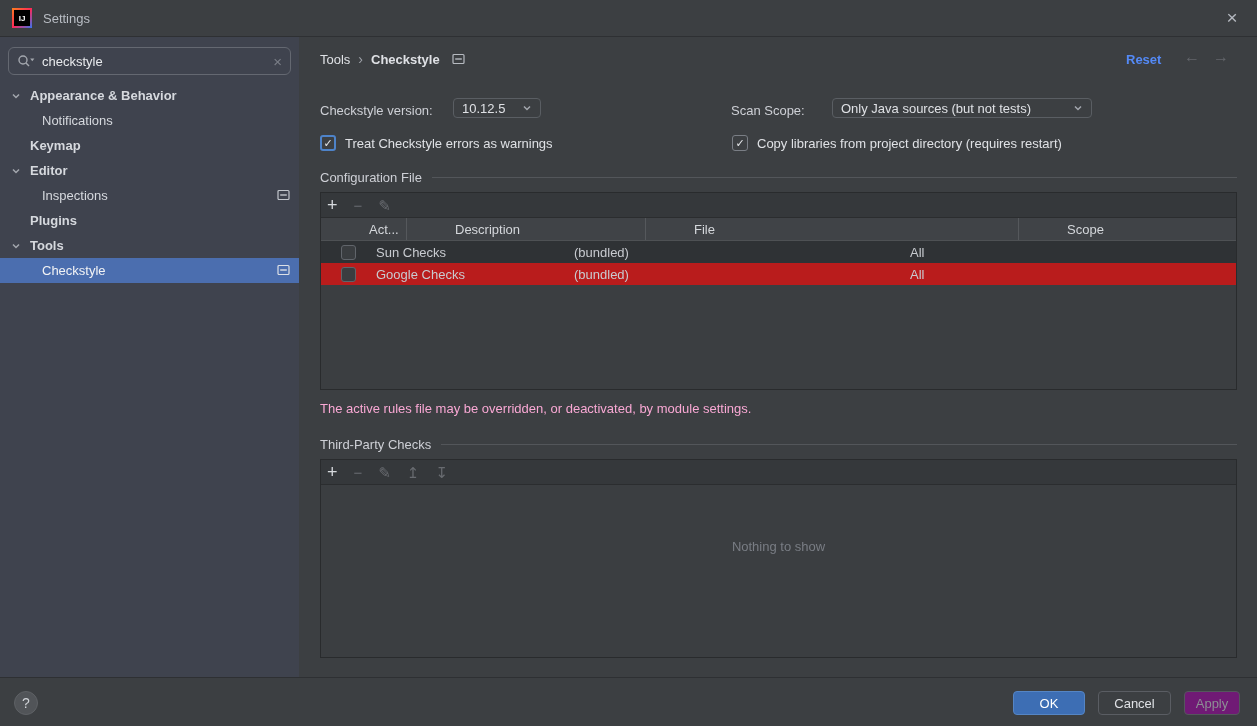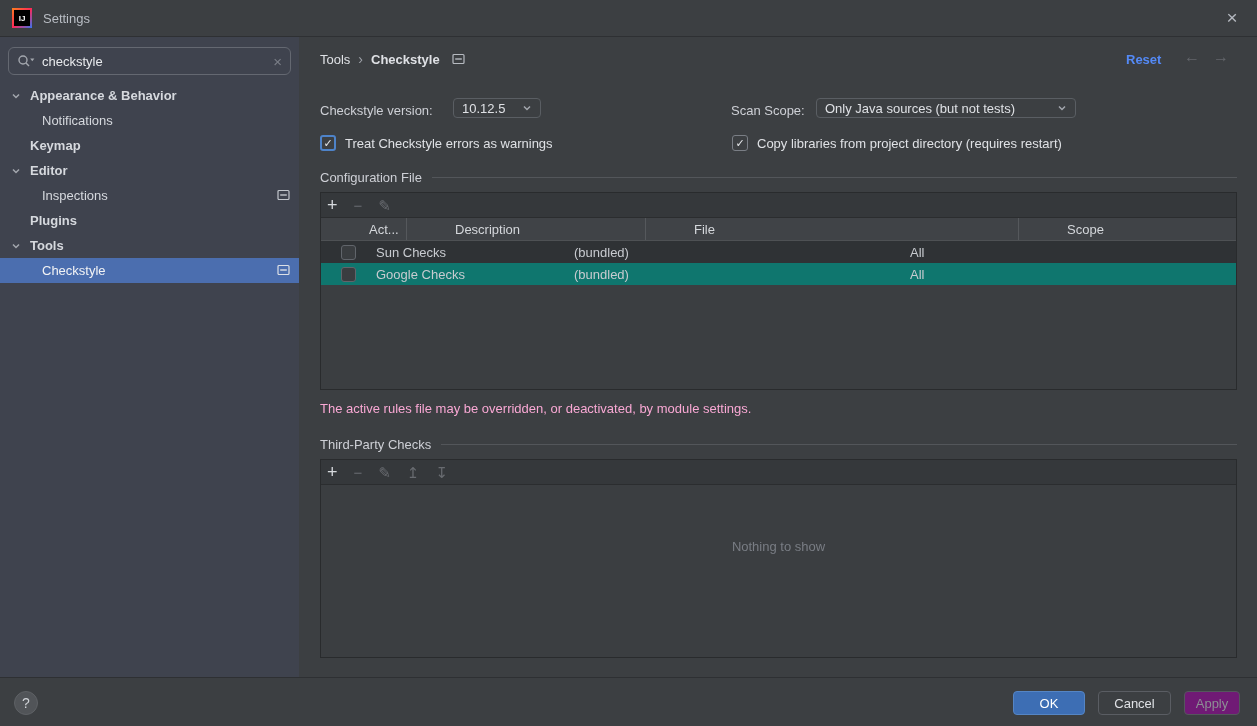--- a/index.html
+++ b/index.html
@@ -72,21 +72,21 @@
   .tcell { display:flex; align-items:center; overflow:hidden; white-space:nowrap; }
   .thead .tcell { border-right:1px solid #55585C; padding:0 8px;margin-left:40px; }
   .thead .tcell:last-child { border-right:none; }
   .c-act { width:46px; padding-left:10px; flex:none; }
   .c-desc { width:199px; flex:none; padding-left:9px; }
   .c-file { width:333px; flex:none; padding-left:8px; }
   .c-scope { flex:1; padding-left:11px; }
   .trow { height:22px; display:flex; color:#C8CBD0; cursor:default; }
   .trow .c-act { justify-content:flex-start; padding-left:20px; }
   .trow-1 { background:#2F3235; }
-  .trow-2 { background:#0f766e; }
+  .trow-2 { background:#b91c1c; }
   .note { position:absolute; left:20px; color:#f9a8d4; }
   .empty-body { flex:1; display:flex; justify-content:center; padding-top:54px;
     color:#797D84; }
   
   .footer { position:absolute; left:0; bottom:0; width:100%; height:49px;
     background:#3C3F42; border-top:1px solid #2E3033; }
   .help-btn { position:absolute; left:14px; top:13px; width:24px; height:24px;
     border-radius:50%; background:#515458; border:1px solid #5E6165; color:#D0D3D7;
     display:flex; align-items:center; justify-content:center; font-size:14px; cursor:pointer; }
   .btn-group { position:absolute; right:17px; top:13px; display:flex; gap:13px;justify-content:center; }
@@ -201,21 +201,21 @@
     <div class="select" style="left:153px; top:61px; width:88px;">
       <span class="sel-value">10.12.5</span>
       <span>
         <svg width="10" height="8" viewBox="0 0 10 8">
             <path d="M2 2.5 L5 5.5 L8 2.5" fill="none" stroke="#A3A7AE" stroke-width="1.5"></path>
           </svg>
       </span>
     </div>
 
     <span class="field-label" style="left:431px; top:66px;">Scan Scope:</span>
-    <div class="select" style="left:516px; top:61px; width:260px;">
+    <div class="select" style="left:532px; top:61px; width:260px;">
       <span class="sel-value">Only Java sources (but not tests)</span>
       <span>
         <svg width="10" height="8" viewBox="0 0 10 8">
             <path d="M2 2.5 L5 5.5 L8 2.5" fill="none" stroke="#A3A7AE" stroke-width="1.5"></path>
           </svg>
       </span>
     </div>
 
     <div class="checkbox-row" style="left:20px; top:98px;">
       <span class="cb focused">✓</span>

